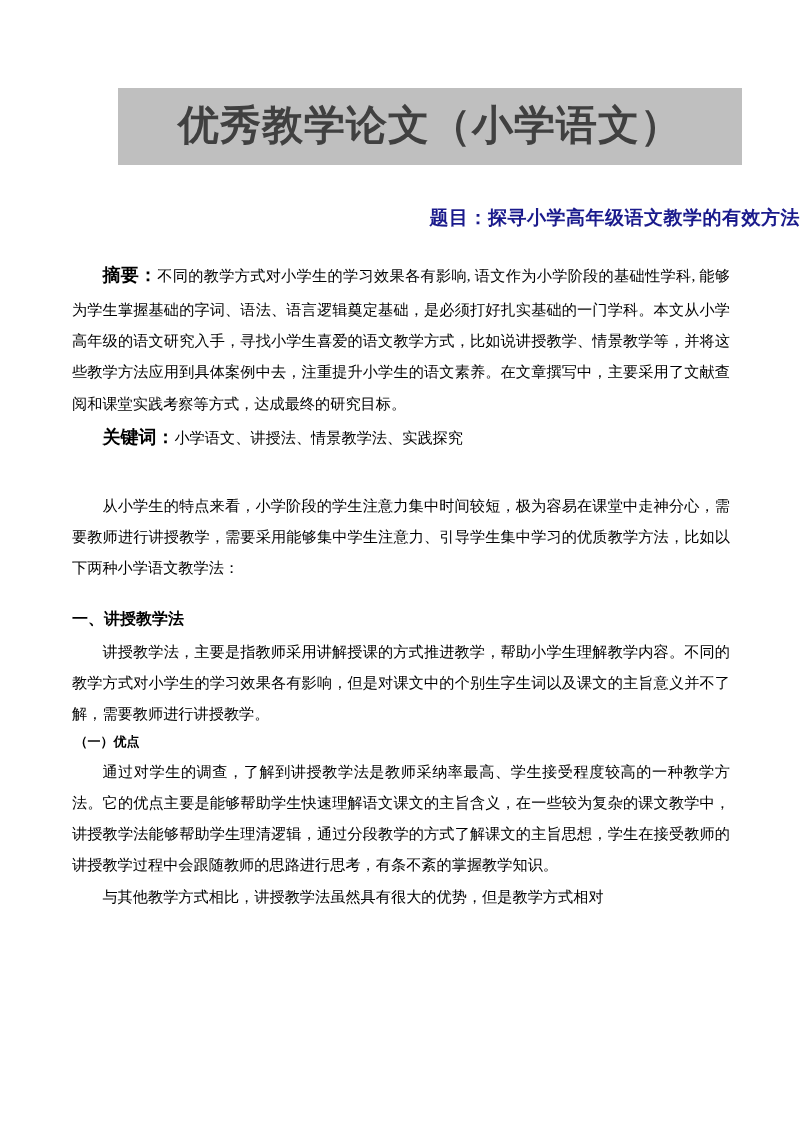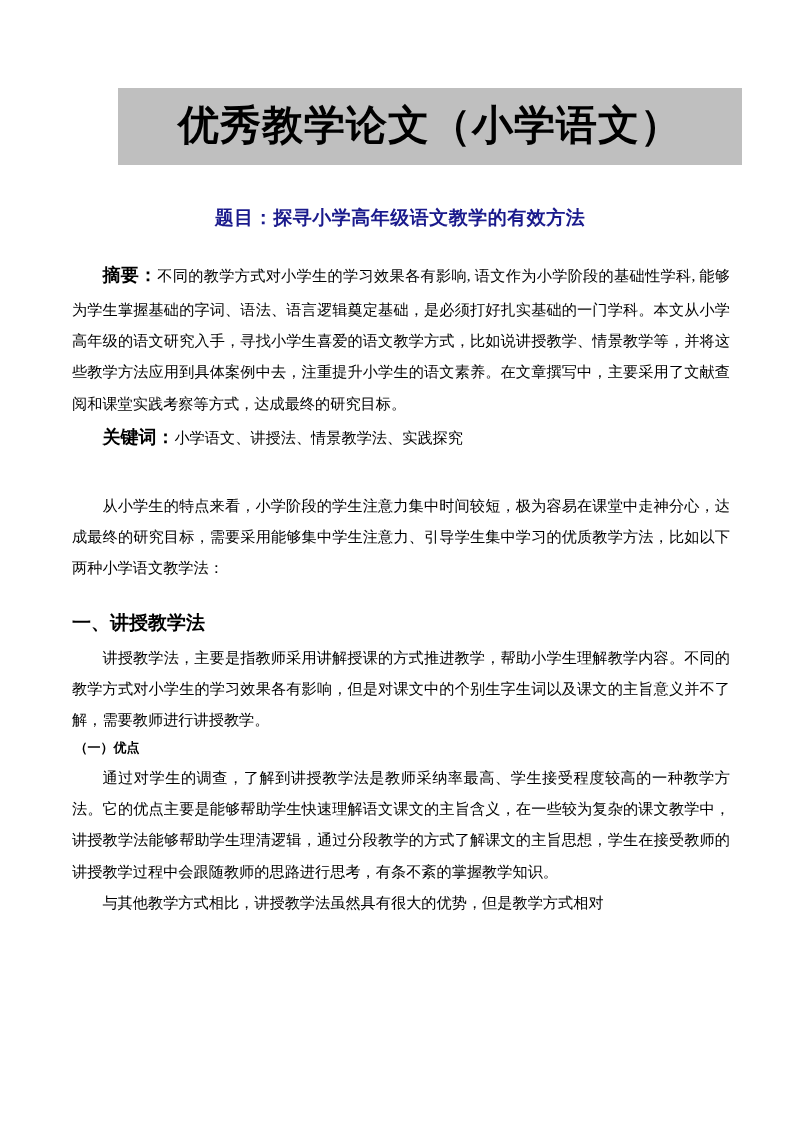--- a/index.html
+++ b/index.html
@@ -27,26 +27,26 @@
     background: #bfbfbf;
     padding: 14px 10px 16px 10px;
     text-align: center;
   }
   .doc-title-bar .title-text {
     font-family: "DejaVu Sans", "Liberation Sans", sans-serif;
     font-weight: bold;
     font-size: 41px;
     letter-spacing: 1px;
     line-height: 1.15;
-    color: #000000;
+    color: #404040;
     white-space: nowrap;
   }
   .subtitle {
     margin: 40px 0 0 0;
-    text-align: center;
+    text-align: right;
     font-family: Liberation Mono, monospace;
     font-weight: bold;
     font-size: 19px;
     color: #1a1a8c;
     letter-spacing: 0.5px;
   }
   .body-block {
     margin: 26px 70px 0 72px;
   }
   p {
@@ -72,21 +72,21 @@
   }
   .gap-lg {
     height: 34px;
   }
   .gap-md {
     height: 20px;
   }
   .section-heading {
     font-family: "DejaVu Sans", "Liberation Sans", sans-serif;
     font-weight: bold;
-    font-size: 19px;
+    font-size: 16px;
     line-height: 2.05;
     margin: 0;
   }
   .sub-heading {
     font-family: "DejaVu Sans", "Liberation Sans", sans-serif;
     font-weight: bold;
     font-size: 13px;
     line-height: 2.05;
     margin: 0;
     text-indent: 0.2em;
@@ -104,21 +104,21 @@
   <div class="subtitle">题目：探寻小学高年级语文教学的有效方法</div>
 
   <div class="body-block">
 
     <p class="abstract indent"><span class="lead-label">摘要：</span><span>不同的教学方式对小学生的学习效果各有影响, 语文作为小学阶段的基础性学科, 能够为学生掌握基础的字词、语法、语言逻辑奠定基础，是必须打好扎实基础的一门学科。本文从小学高年级的语文研究入手，寻找小学生喜爱的语文教学方式，比如说讲授教学、情景教学等，并将这些教学方法应用到具体案例中去，注重提升小学生的语文素养。在文章撰写中，主要采用了文献查阅和课堂实践考察等方式，达成最终的研究目标。</span></p>
 
     <p class="keywords"><span class="lead-label">关键词：</span><span>小学语文、讲授法、情景教学法、实践探究</span></p>
 
     <div class="gap-lg"></div>
 
-    <p class="indent">从小学生的特点来看，小学阶段的学生注意力集中时间较短，极为容易在课堂中走神分心，达成最终的研究目标，需要采用能够集中学生注意力、引导学生集中学习的优质教学方法，比如以下两种小学语文教学法：</p>
+    <p class="indent">从小学生的特点来看，小学阶段的学生注意力集中时间较短，极为容易在课堂中走神分心，需要教师进行讲授教学，需要采用能够集中学生注意力、引导学生集中学习的优质教学方法，比如以下两种小学语文教学法：</p>
 
     <div class="gap-md"></div>
 
     <p class="section-heading">一、讲授教学法</p>
     <p class="indent">讲授教学法，主要是指教师采用讲解授课的方式推进教学，帮助小学生理解教学内容。不同的教学方式对小学生的学习效果各有影响，但是对课文中的个别生字生词以及课文的主旨意义并不了解，需要教师进行讲授教学。</p>
 
     <p class="sub-heading">（一）优点</p>
     <p class="indent">通过对学生的调查，了解到讲授教学法是教师采纳率最高、学生接受程度较高的一种教学方法。它的优点主要是能够帮助学生快速理解语文课文的主旨含义，在一些较为复杂的课文教学中，讲授教学法能够帮助学生理清逻辑，通过分段教学的方式了解课文的主旨思想，学生在接受教师的讲授教学过程中会跟随教师的思路进行思考，有条不紊的掌握教学知识。</p>
 
     <p class="indent">与其他教学方式相比，讲授教学法虽然具有很大的优势，但是教学方式相对</p>

